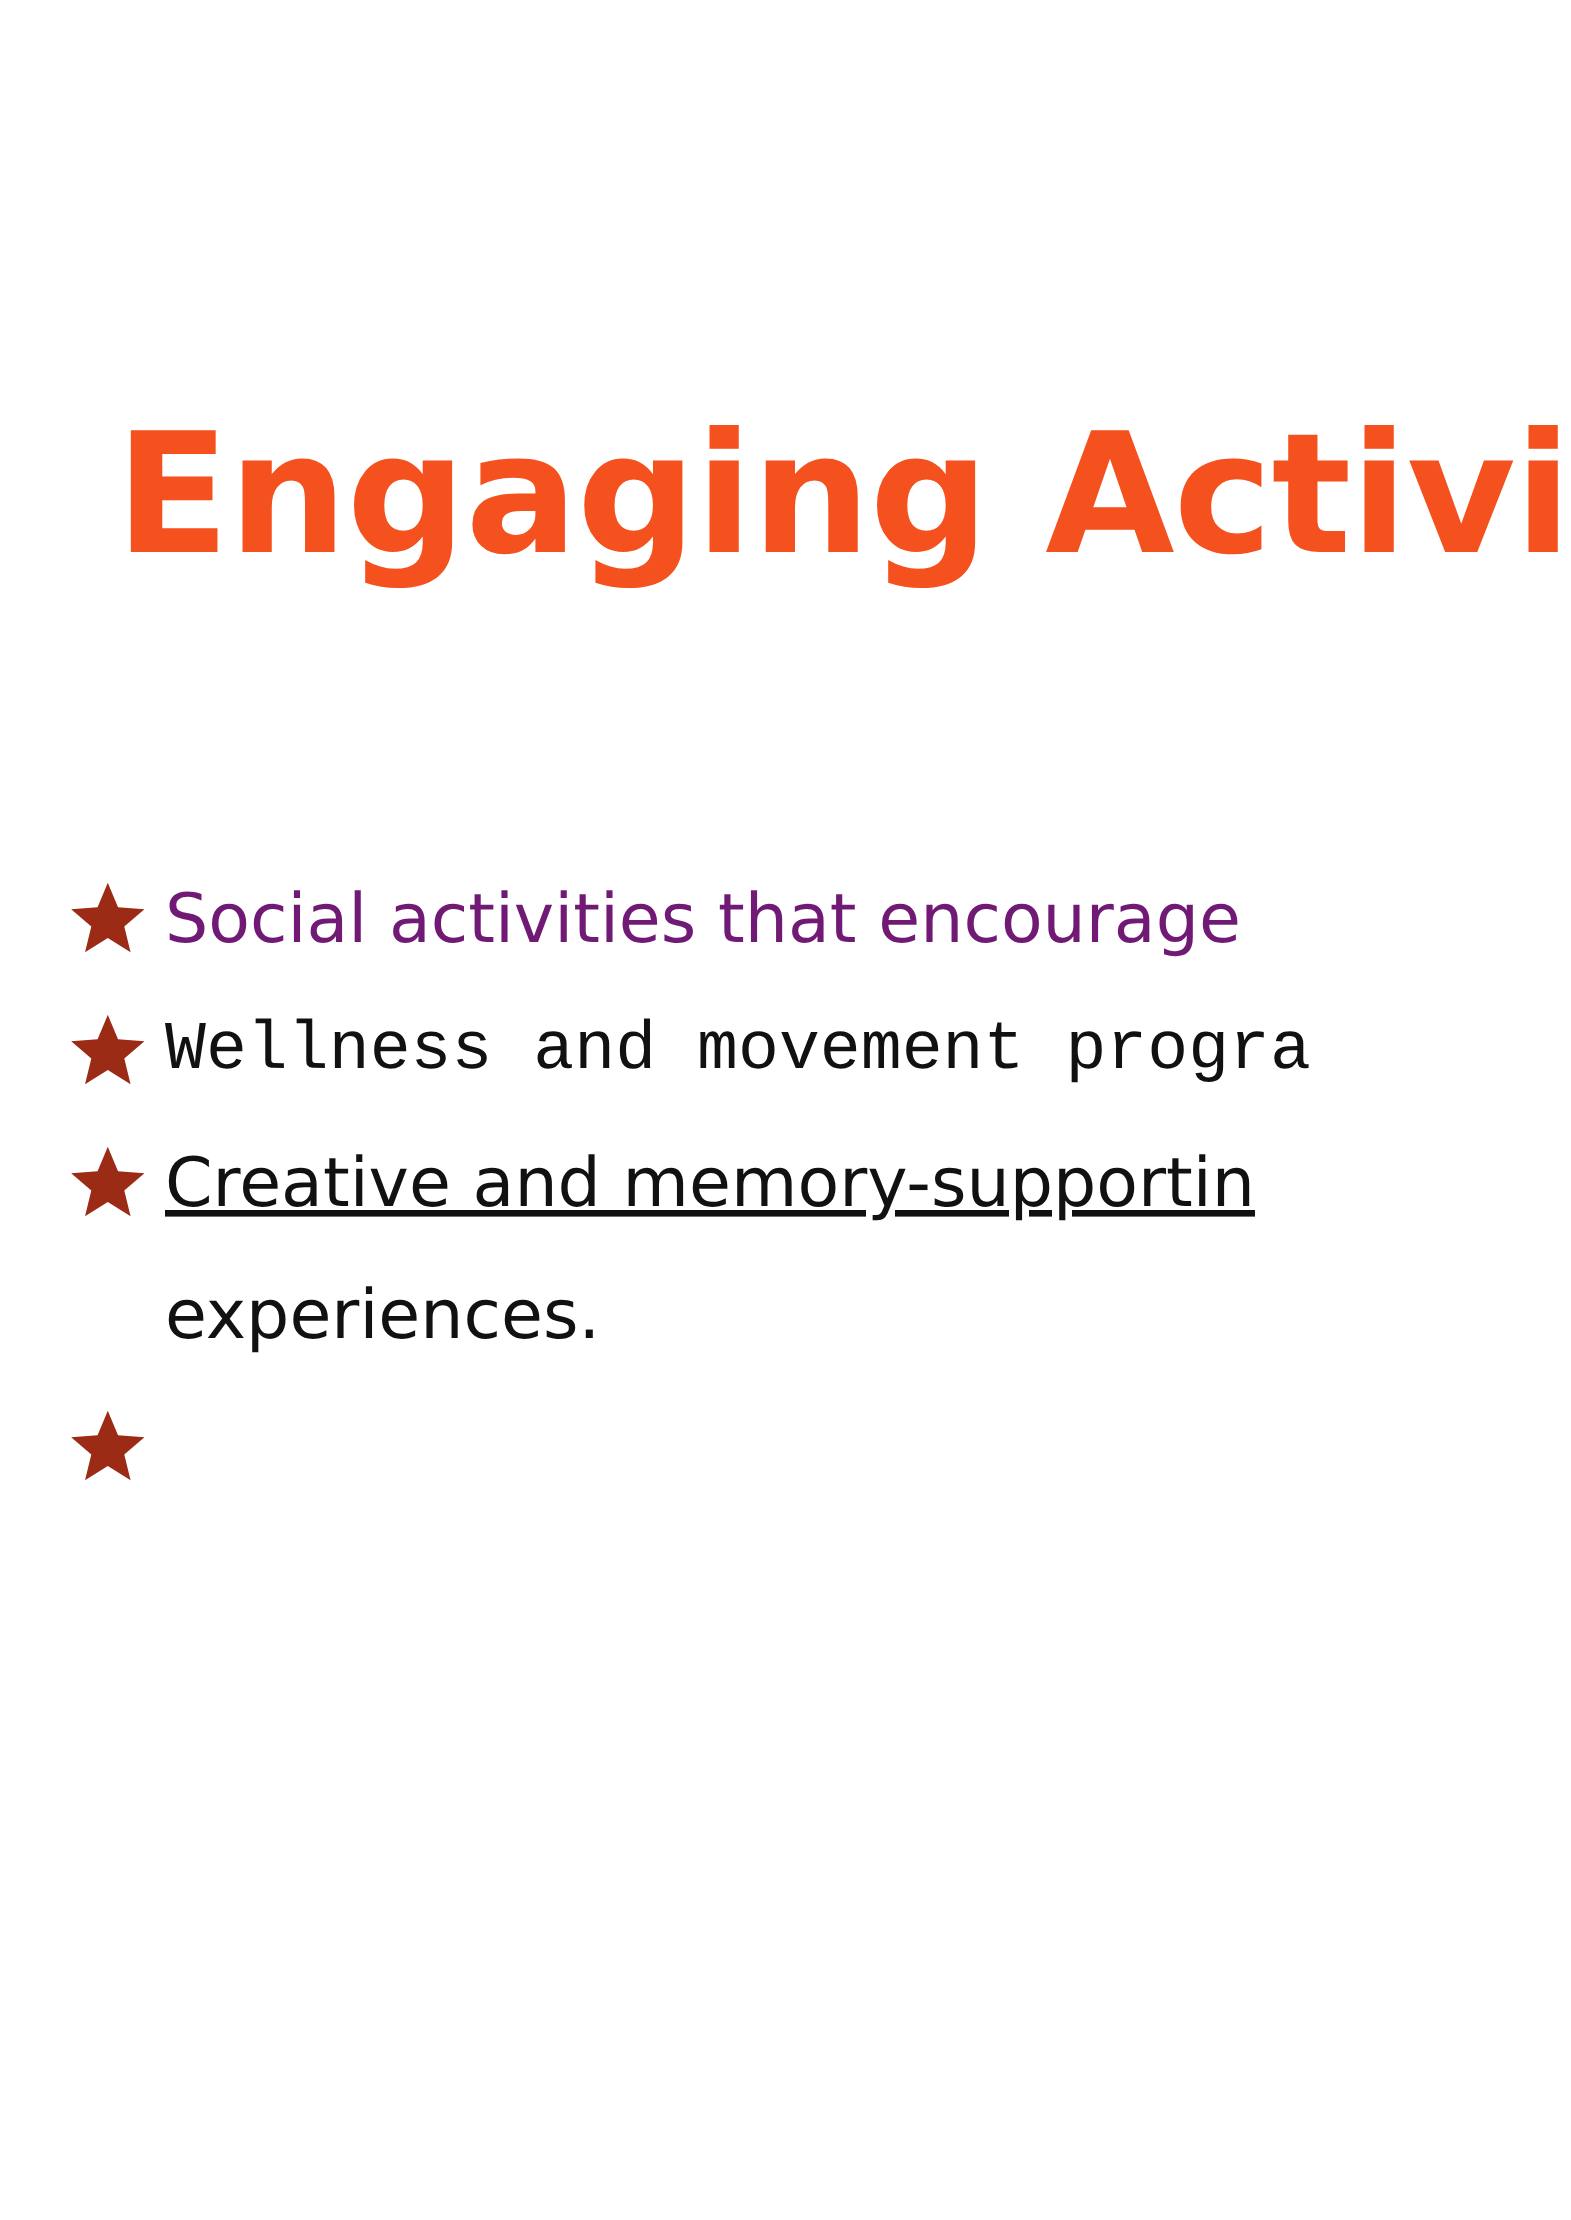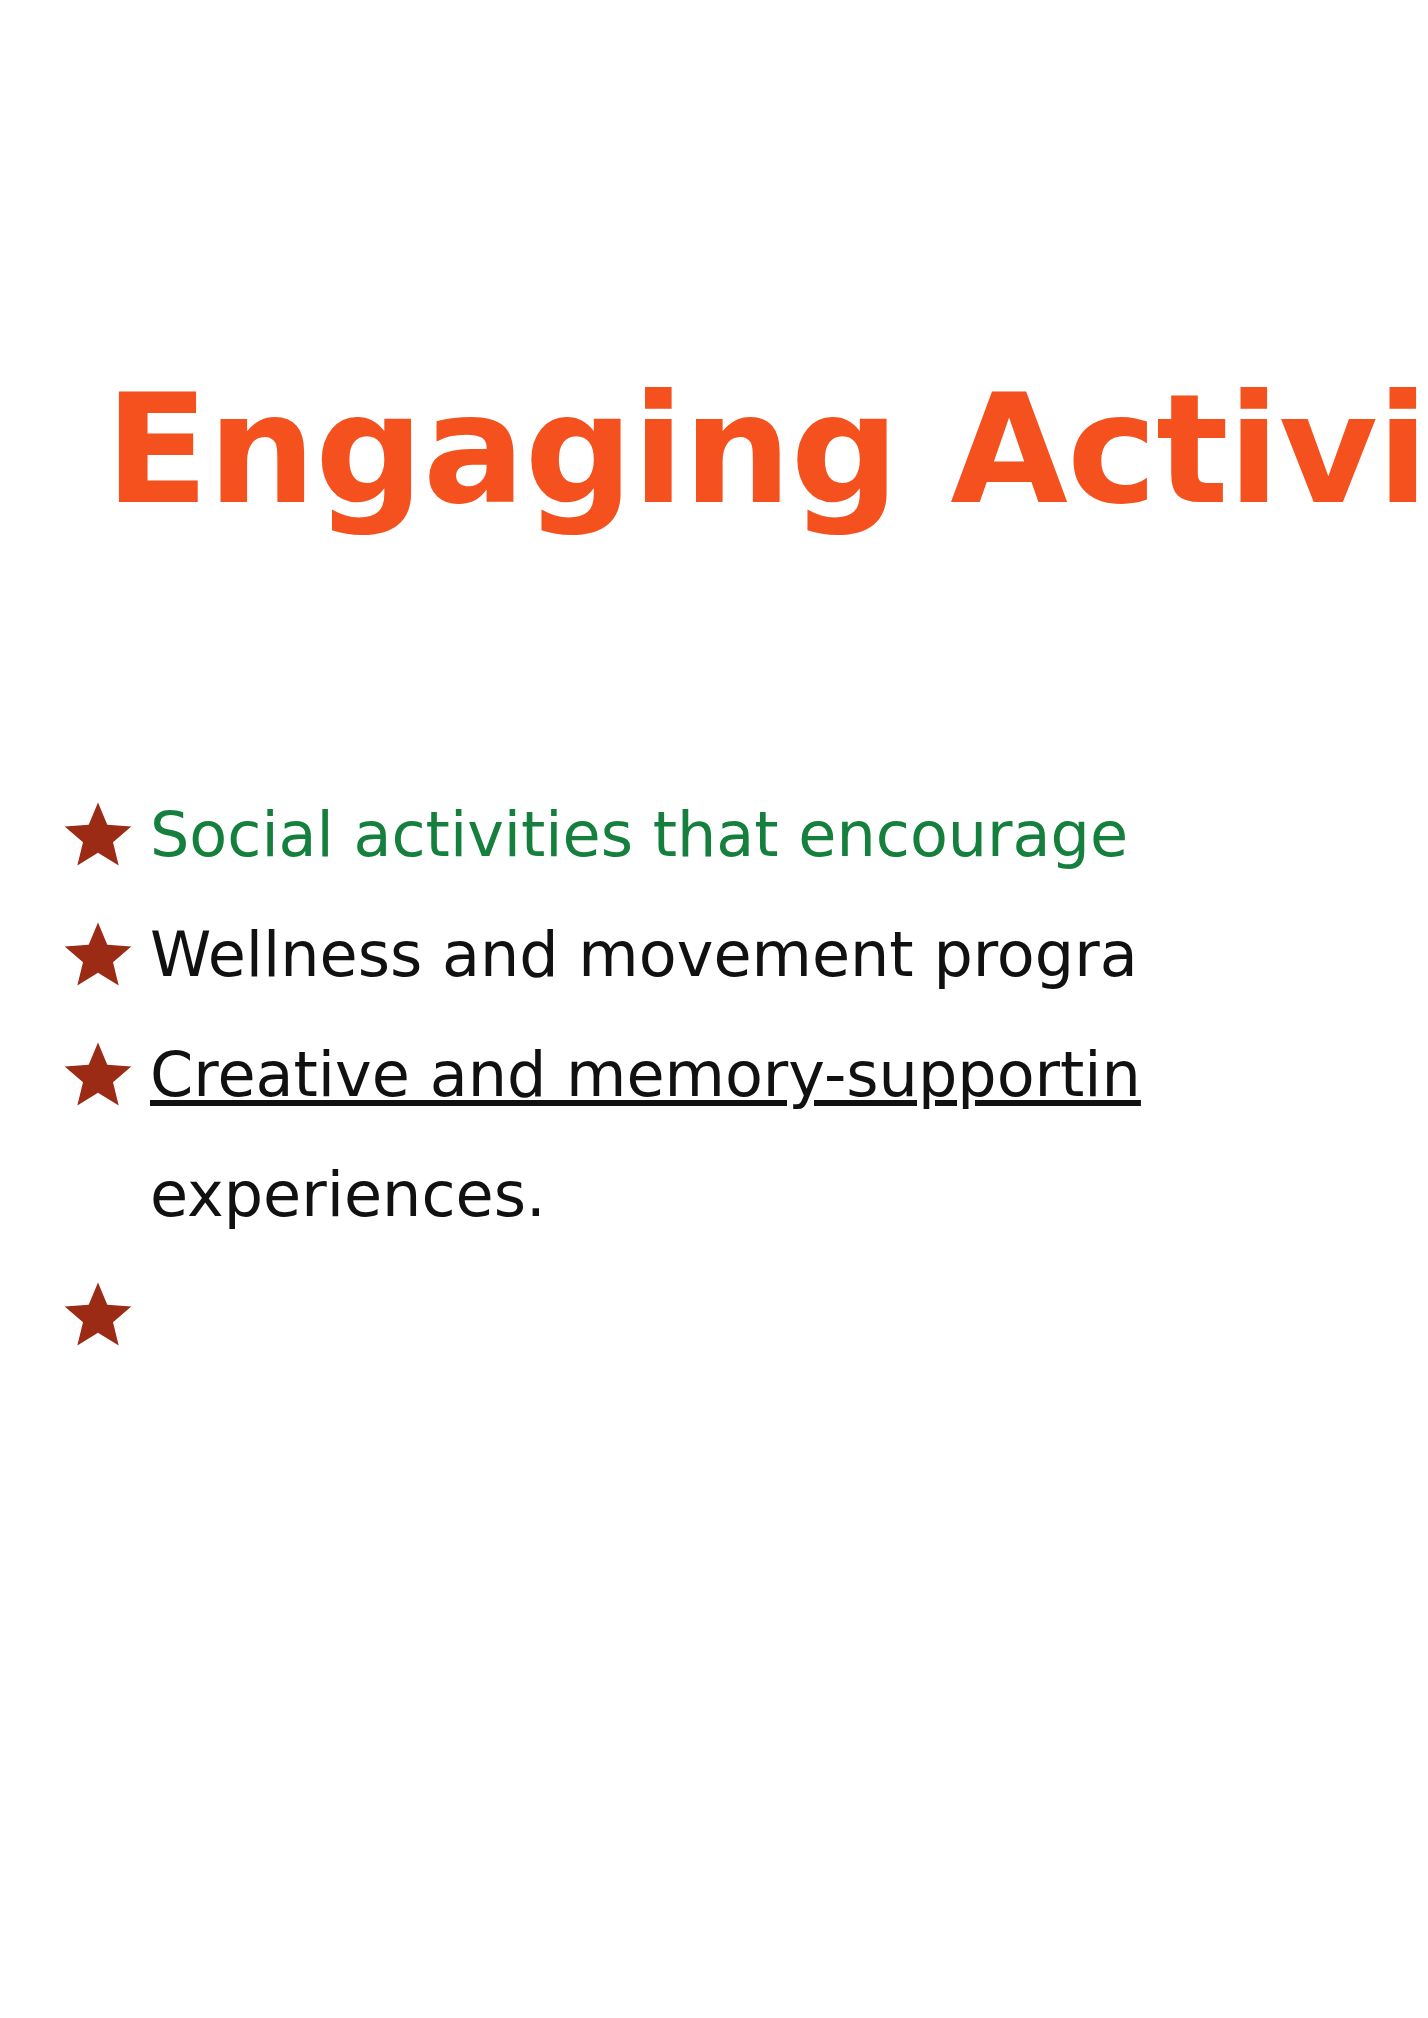--- a/index.html
+++ b/index.html
@@ -106,30 +106,30 @@
   </div>
 
   <div class="bullet-list">
 
     <div class="bullet-row">
       <span class="bullet-marker" style="color: rgb(156, 43, 21);">
         <svg width="74" height="72" viewBox="0 0 24 24" aria-hidden="true">
           <polygon fill="currentColor" points="12,1.2 15.1,8.6 23.1,9.2 17,14.4 18.9,22.2 12,17.9 5.1,22.2 7,14.4 0.9,9.2 8.9,8.6"></polygon>
         </svg>
       </span>
-      <span class="bullet-text" style="color: #15803d;">Social activities that encourage</span>
+      <span class="bullet-text" style="color: #701a75;">Social activities that encourage</span>
     </div>
 
     <div class="bullet-row">
       <span class="bullet-marker" style="color: rgb(156, 43, 21);">
         <svg width="74" height="72" viewBox="0 0 24 24" aria-hidden="true">
           <polygon fill="currentColor" points="12,1.2 15.1,8.6 23.1,9.2 17,14.4 18.9,22.2 12,17.9 5.1,22.2 7,14.4 0.9,9.2 8.9,8.6"></polygon>
         </svg>
       </span>
-      <span class="bullet-text" style="color: rgb(17, 17, 17);">Wellness and movement progra</span>
+      <span class="bullet-text" style="color: rgb(17, 17, 17); font-family: Liberation Mono, monospace;">Wellness and movement progra</span>
     </div>
 
     <div class="bullet-row">
       <span class="bullet-marker" style="color: rgb(156, 43, 21);">
         <svg width="74" height="72" viewBox="0 0 24 24" aria-hidden="true">
           <polygon fill="currentColor" points="12,1.2 15.1,8.6 23.1,9.2 17,14.4 18.9,22.2 12,17.9 5.1,22.2 7,14.4 0.9,9.2 8.9,8.6"></polygon>
         </svg>
       </span>
       <span class="bullet-text" style="color: rgb(17, 17, 17); text-decoration: underline;">Creative and memory-supportin</span>
     </div>

